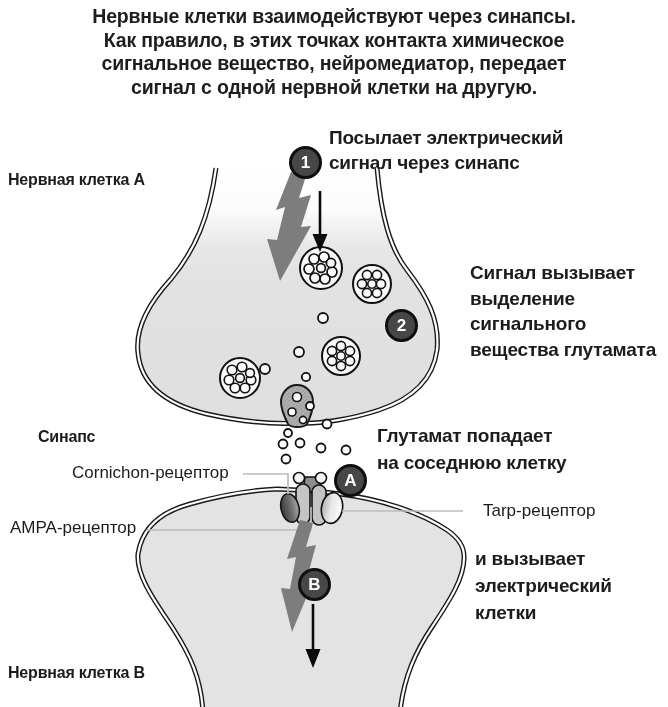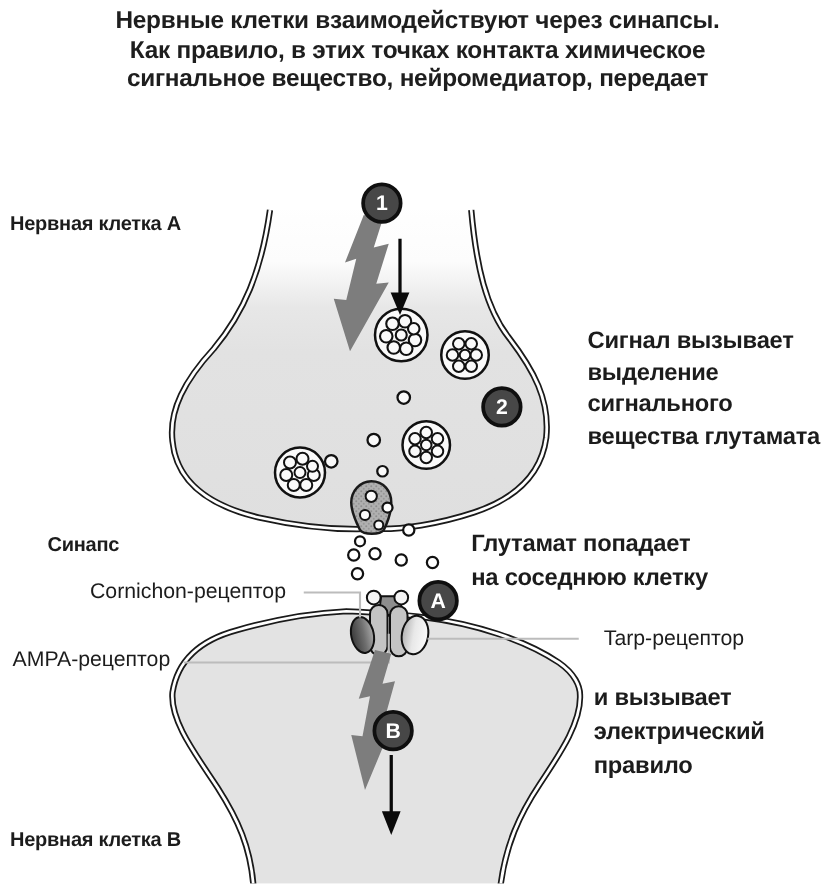--- a/index.html
+++ b/index.html
@@ -26,20 +26,21 @@
 </style>
 </head>
 <body>
 
 <div class="stage">
 
   <div class="title">
     <div>Нервные клетки взаимодействуют через синапсы.</div>
     <div>Как правило, в этих точках контакта химическое</div>
     <div>сигнальное вещество, нейромедиатор, передает</div>
+    <div>сигнал с одной нервной клетки на другую.</div>
   </div>
 
   <svg class="art" width="668" height="707" viewBox="0 0 668 707">
     <defs>
       <linearGradient id="cellA" x1="0" y1="160" x2="0" y2="430" gradientUnits="userSpaceOnUse">
         <stop offset="0" stop-color="#ffffff"></stop>
         <stop offset="0.18" stop-color="#fcfcfc"></stop>
         <stop offset="0.32" stop-color="#e7e7e7"></stop>
         <stop offset="0.45" stop-color="#e2e2e2"></stop>
         <stop offset="1" stop-color="#dfdfdf"></stop>
@@ -209,32 +210,36 @@
   <div class="badge" style="left:298px;top:568px">B</div>
 
   <div class="lbl" style="left:8px;top:171px">Нервная клетка А</div>
   <div class="lbl" style="left:8px;top:664px">Нервная клетка В</div>
   <div class="lbl bold" style="left:38px;top:428px">Синапс</div>
 
   <div class="lbl recep" style="left:72px;top:463px">Cornichon-рецептор</div>
   <div class="lbl recep" style="left:10px;top:518px">AMPA-рецептор</div>
   <div class="lbl recep" style="left:483px;top:501px">Tarp-рецептор</div>
 
+  <div class="caption" style="left:329px;top:125px">
+    <div>Посылает электрический</div>
+    <div>сигнал через синапс</div>
+  </div>
 
   <div class="caption lh27" style="left:470px;top:260px;line-height:25.5px">
     <div>Сигнал вызывает</div>
     <div>выделение</div>
     <div>сигнального</div>
     <div>вещества глутамата</div>
   </div>
 
   <div class="caption lh27" style="left:377px;top:422px">
     <div>Глутамат попадает</div>
     <div>на соседнюю клетку</div>
   </div>
 
   <div class="caption lh27" style="left:475px;top:545px">
     <div>и вызывает</div>
     <div>электрический</div>
-    <div>правило</div>
+    <div>клетки</div>
   </div>
 
 </div>
 
 </body></html>

